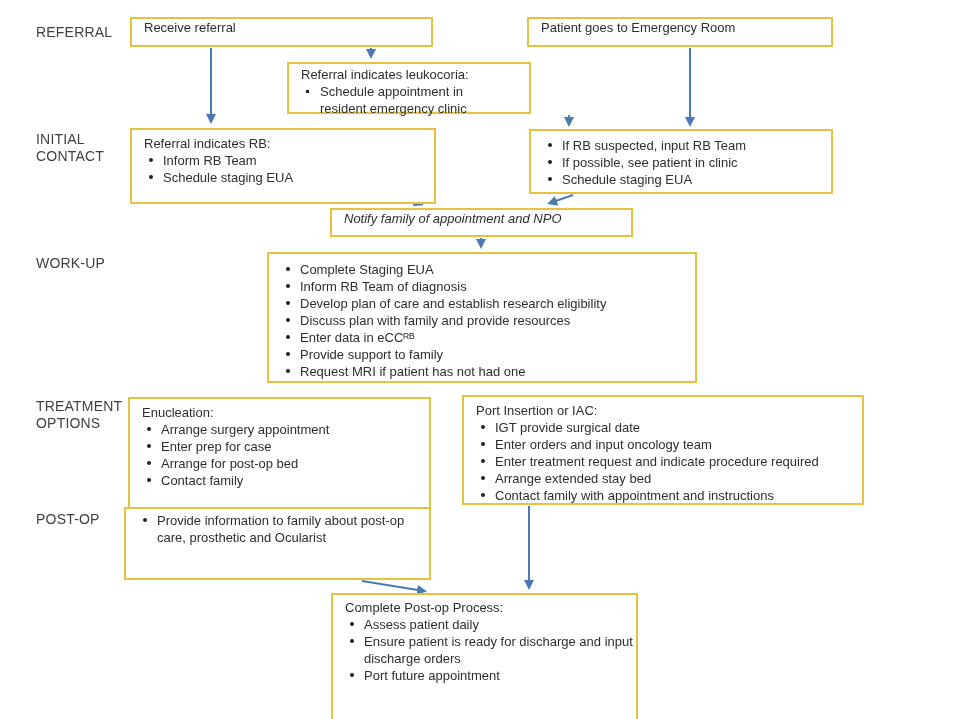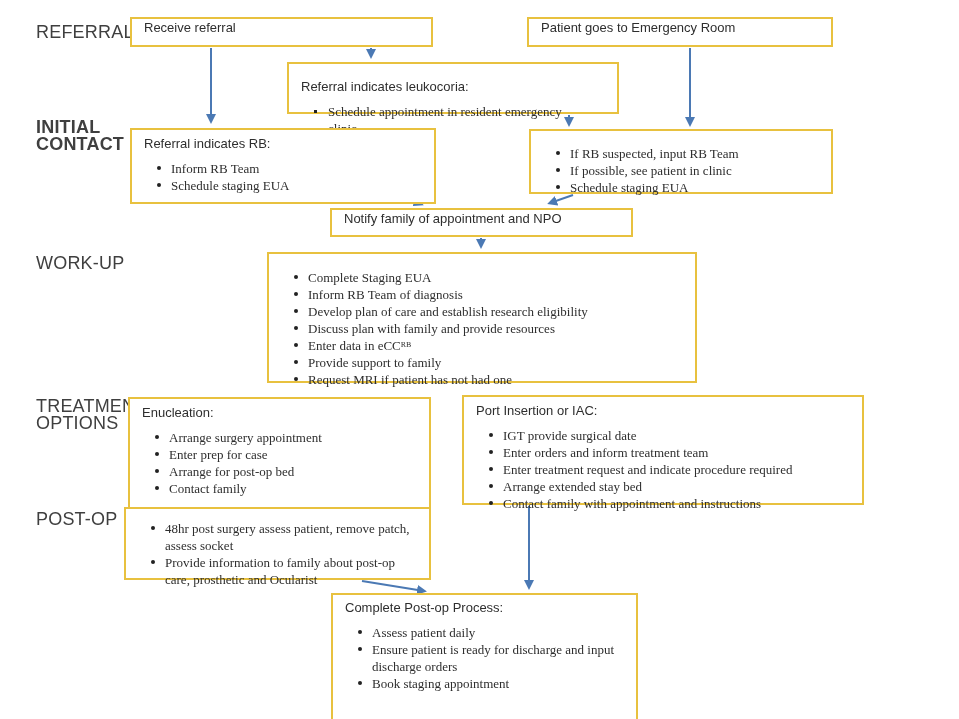--- a/index.html
+++ b/index.html
@@ -9,32 +9,32 @@
     --label:#3f3f3f;
     --bg:#ffffff;
   }
   html,body{margin:0;padding:0;background:#fff;}
   body{font-family:"Liberation Sans", sans-serif;}
   .canvas{
     position:relative;width:959px;height:719px;background:var(--bg);overflow:hidden;
   }
   .stage-label{
     position:absolute;left:36px;width:96px;
-    font-size:18px;line-height:17px;color:var(--label);
+    font-size:14px;line-height:17px;color:var(--label);
     letter-spacing:.2px;
   }
   .box{
     position:absolute;background:#fff;border:2px solid var(--gold);
     box-sizing:border-box;color:var(--text);font-size:13px;line-height:17px;
   }
   .box.center{display:flex;align-items:flex-start;}
   .box.center .box-title{padding:0 0 0 12px;}
   .box.pad{padding-top:5px;}
   .box .box-title{padding-left:12px;}
-  ul.bullets{margin:8px;padding:0;list-style:none;font-family:Liberation Serif, serif;}
+  ul.bullets{margin:0;padding:0;list-style:none;}
   ul.bullets li{position:relative;padding-left:31px;}
   ul.bullets li::before{
     content:"";position:absolute;left:17px;top:6px;width:4px;height:4px;
     border-radius:50%;background:#222;
   }
   ul.bullets.square li::before{border-radius:0;width:3px;height:3px;top:7px;}
   ul.bullets.tight li{padding-right:46px;}
   svg.arrows{position:absolute;left:0;top:0;pointer-events:none;}
   svg.arrows line{stroke:var(--arrow);stroke-width:2;}
   svg.arrows .head{fill:var(--arrow);}
@@ -56,34 +56,34 @@
     <line x1="690" y1="48" x2="690" y2="124" marker-end="url(#ah)"></line>
     <line x1="404" y1="197" x2="421" y2="204" marker-end="url(#ah)"></line>
     <line x1="573" y1="195" x2="550" y2="203" marker-end="url(#ah)"></line>
     <line x1="481" y1="238" x2="481" y2="246" marker-end="url(#ah)"></line>
     <line x1="277" y1="493" x2="277" y2="501" marker-end="url(#ah)"></line>
     <line x1="529" y1="506" x2="529" y2="587" marker-end="url(#ah)"></line>
     <line x1="362" y1="581" x2="424" y2="591" marker-end="url(#ah)"></line>
   </svg>
 
   <div class="stage-label" style="top:24px;">REFERRAL</div>
-  <div class="stage-label" style="top:119px;font-weight:bold;">INITIAL CONTACT</div>
+  <div class="stage-label" style="top:131px;">INITIAL CONTACT</div>
   <div class="stage-label" style="top:255px;">WORK-UP</div>
   <div class="stage-label" style="top:398px;">TREATMENT OPTIONS</div>
   <div class="stage-label" style="top:511px;">POST-OP</div>
 
   <div class="box center" style="left:130px;top:17px;width:303px;height:30px;">
     <div class="box-title">Receive referral</div>
   </div>
 
   <div class="box center" style="left:527px;top:17px;width:306px;height:30px;">
     <div class="box-title">Patient goes to Emergency Room</div>
   </div>
 
-  <div class="box pad" style="left:287px;top:62px;width:332px;height:52px;padding-top:14px;">
+  <div class="box pad" style="left:287px;top:62px;width:244px;height:52px;padding-top:2px;">
     <div class="box-title">Referral indicates leukocoria:</div>
     <ul class="bullets square tight">
         <li>Schedule appointment in resident emergency clinic</li>
       </ul>
   </div>
 
   <div class="box pad" style="left:130px;top:128px;width:306px;height:76px;">
     <div class="box-title">Referral indicates RB:</div>
     <ul class="bullets">
         <li>Inform RB Team</li>
@@ -92,21 +92,21 @@
   </div>
 
   <div class="box pad" style="left:529px;top:129px;width:304px;height:65px;padding-top:6px;">
     <ul class="bullets">
         <li>If RB suspected, input RB Team</li>
         <li>If possible, see patient in clinic</li>
         <li>Schedule staging EUA</li>
       </ul>
   </div>
 
-  <div class="box center" style="left:330px;top:208px;width:303px;height:29px;">
+  <div class="box center" style="left:330px;top:208px;width:303px;height:29px;font-style:italic;">
     <div class="box-title">Notify family of appointment and NPO</div>
   </div>
 
   <div class="box pad" style="left:267px;top:252px;width:430px;height:131px;padding-top:7px;">
     <ul class="bullets">
         <li>Complete Staging EUA</li>
         <li>Inform RB Team of diagnosis</li>
         <li>Develop plan of care and establish research eligibility</li>
         <li>Discuss plan with family and provide resources</li>
         <li>Enter data in eCCᴿᴮ</li>
@@ -122,36 +122,35 @@
         <li>Enter prep for case</li>
         <li>Arrange for post-op bed</li>
         <li>Contact family</li>
       </ul>
   </div>
 
   <div class="box pad" style="left:462px;top:395px;width:402px;height:110px;">
     <div class="box-title">Port Insertion or IAC:</div>
     <ul class="bullets">
         <li>IGT provide surgical date</li>
-        <li>Enter orders and inform treatment team</li>
+        <li>Enter orders and input oncology team</li>
         <li>Enter treatment request and indicate procedure required</li>
         <li>Arrange extended stay bed</li>
         <li>Contact family with appointment and instructions</li>
       </ul>
   </div>
 
   <div class="box pad" style="left:124px;top:507px;width:307px;height:73px;padding-top:3px;">
     <ul class="bullets">
-        <li>48hr post surgery assess patient, remove patch, assess socket</li>
         <li>Provide information to family about post-op care, prosthetic and Ocularist</li>
       </ul>
   </div>
 
   <div class="box pad" style="left:331px;top:593px;width:307px;height:131px;padding-top:4px;">
     <div class="box-title">Complete Post-op Process:</div>
     <ul class="bullets">
         <li>Assess patient daily</li>
         <li>Ensure patient is ready for discharge and input discharge orders</li>
-        <li>Book staging appointment</li>
+        <li>Port future appointment</li>
       </ul>
   </div>
 
 </div>
 
 </body></html>

